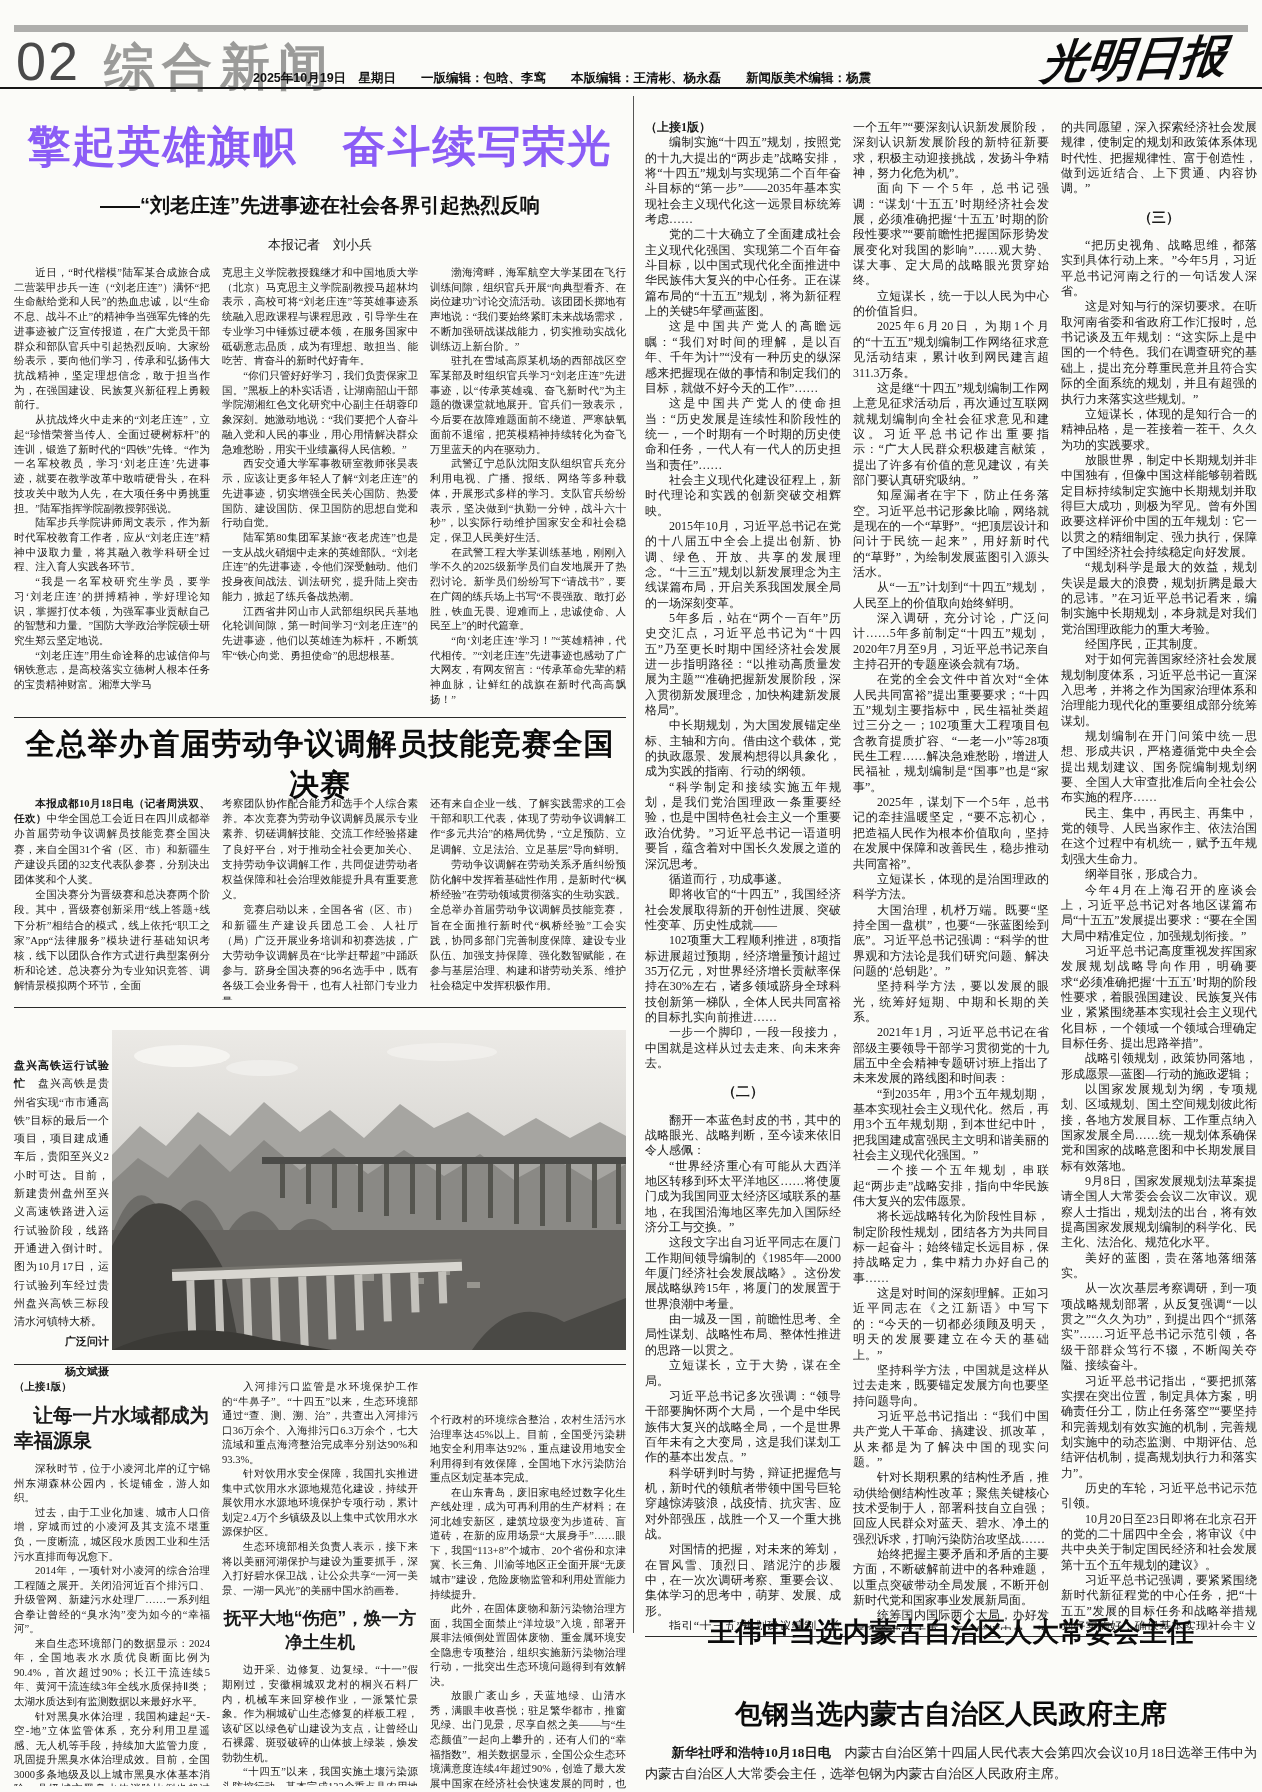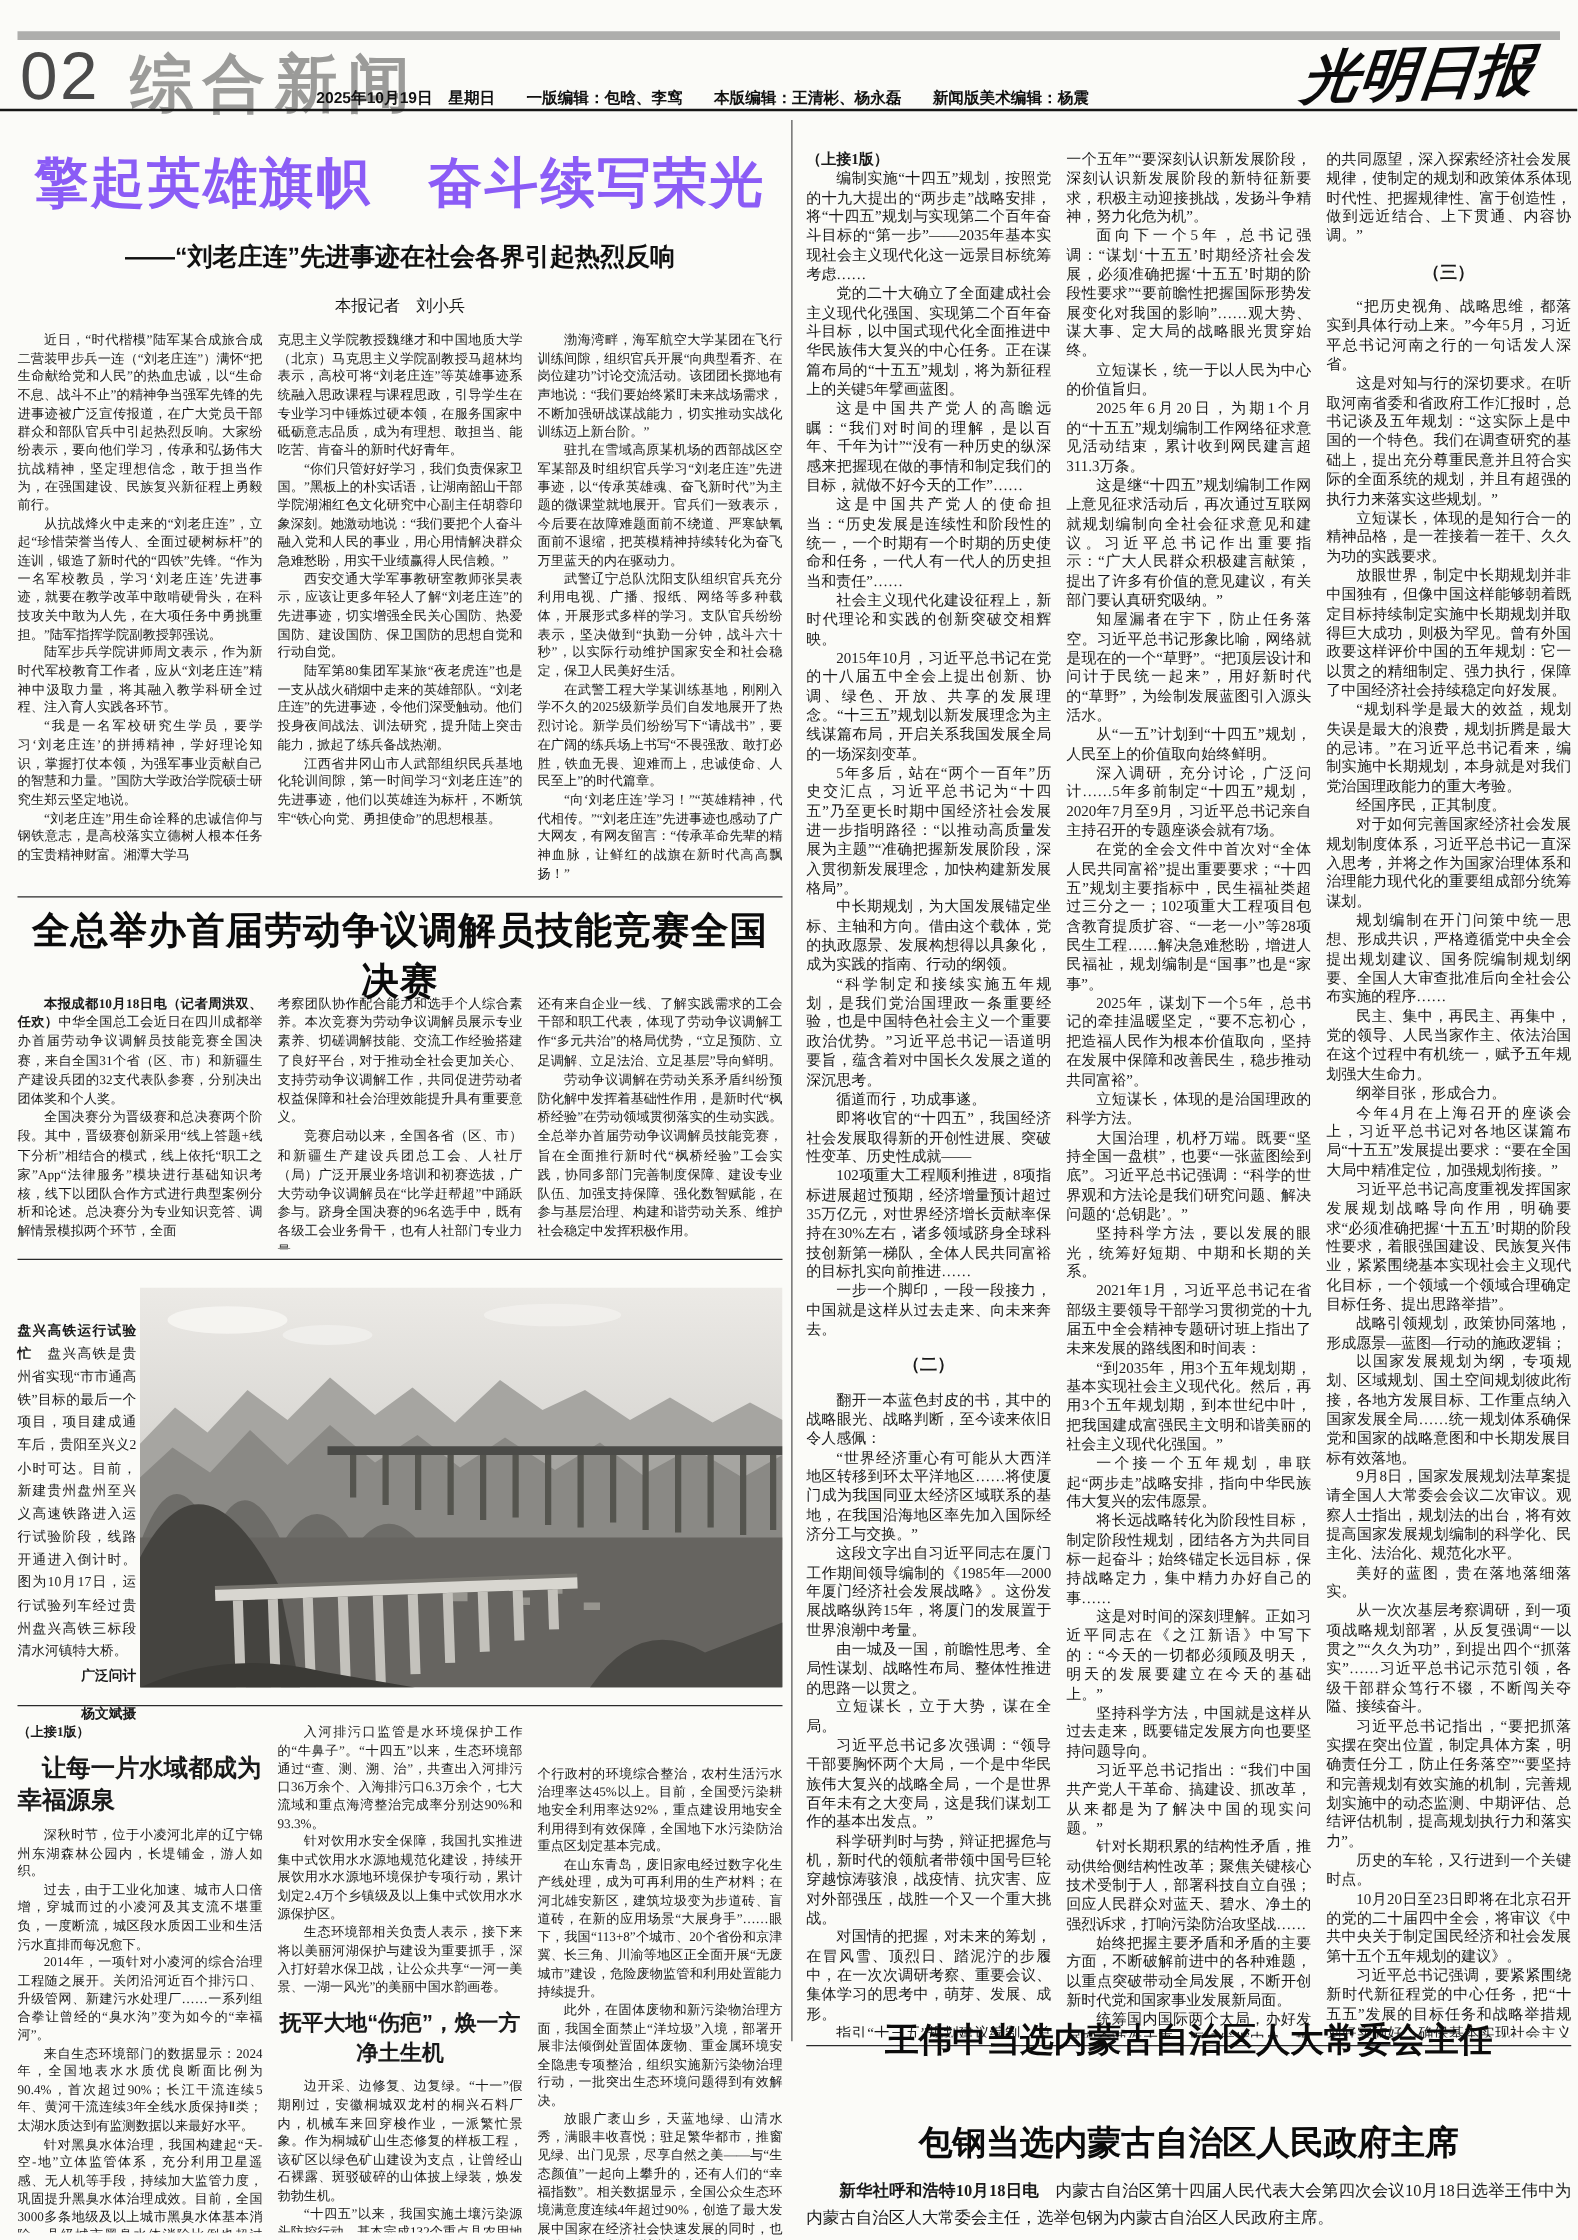--- a/index.html
+++ b/index.html
@@ -259,21 +259,21 @@
     <p>民主、集中，再民主、再集中，党的领导、人民当家作主、依法治国在这个过程中有机统一，赋予五年规划强大生命力。</p>
     <p>纲举目张，形成合力。</p>
     <p>今年4月在上海召开的座谈会上，习近平总书记对各地区谋篇布局“十五五”发展提出要求：“要在全国大局中精准定位，加强规划衔接。”</p>
     <p>习近平总书记高度重视发挥国家发展规划战略导向作用，明确要求“必须准确把握‘十五五’时期的阶段性要求，着眼强国建设、民族复兴伟业，紧紧围绕基本实现社会主义现代化目标，一个领域一个领域合理确定目标任务、提出思路举措”。</p>
     <p>战略引领规划，政策协同落地，形成愿景—蓝图—行动的施政逻辑；</p>
     <p>以国家发展规划为纲，专项规划、区域规划、国土空间规划彼此衔接，各地方发展目标、工作重点纳入国家发展全局……统一规划体系确保党和国家的战略意图和中长期发展目标有效落地。</p>
     <p>9月8日，国家发展规划法草案提请全国人大常委会会议二次审议。观察人士指出，规划法的出台，将有效提高国家发展规划编制的科学化、民主化、法治化、规范化水平。</p>
     <p>美好的蓝图，贵在落地落细落实。</p>
     <p>从一次次基层考察调研，到一项项战略规划部署，从反复强调“一以贯之”“久久为功”，到提出四个“抓落实”……习近平总书记示范引领，各级干部群众笃行不辍，不断闯关夺隘、接续奋斗。</p>
     <p>习近平总书记指出，“要把抓落实摆在突出位置，制定具体方案，明确责任分工，防止任务落空”“要坚持和完善规划有效实施的机制，完善规划实施中的动态监测、中期评估、总结评估机制，提高规划执行力和落实力”。</p>
-    <p>历史的车轮，又行进到一个关键时点。</p>
+    <p>历史的车轮，习近平总书记示范引领。</p>
     <p>10月20日至23日即将在北京召开的党的二十届四中全会，将审议《中共中央关于制定国民经济和社会发展第十五个五年规划的建议》。</p>
     <p>习近平总书记强调，要紧紧围绕新时代新征程党的中心任务，把“十五五”发展的目标任务和战略举措规划好实施好，确保基本实现社会主义现代化取得决定性进展。</p>
   </div>
 <div class="abs thin" style="left:645px;top:1636px;width:612px;"></div>
 
 <div class="abs boxh" style="top:1614px;">王伟中当选内蒙古自治区人大常委会主任</div>
 <div class="abs boxh" style="top:1696px;">包钢当选内蒙古自治区人民政府主席</div>
 <div class="abs boxbody">
     <p><b>新华社呼和浩特10月18日电　</b>内蒙古自治区第十四届人民代表大会第四次会议10月18日选举王伟中为内蒙古自治区人大常委会主任，选举包钢为内蒙古自治区人民政府主席。</p>
   </div>

